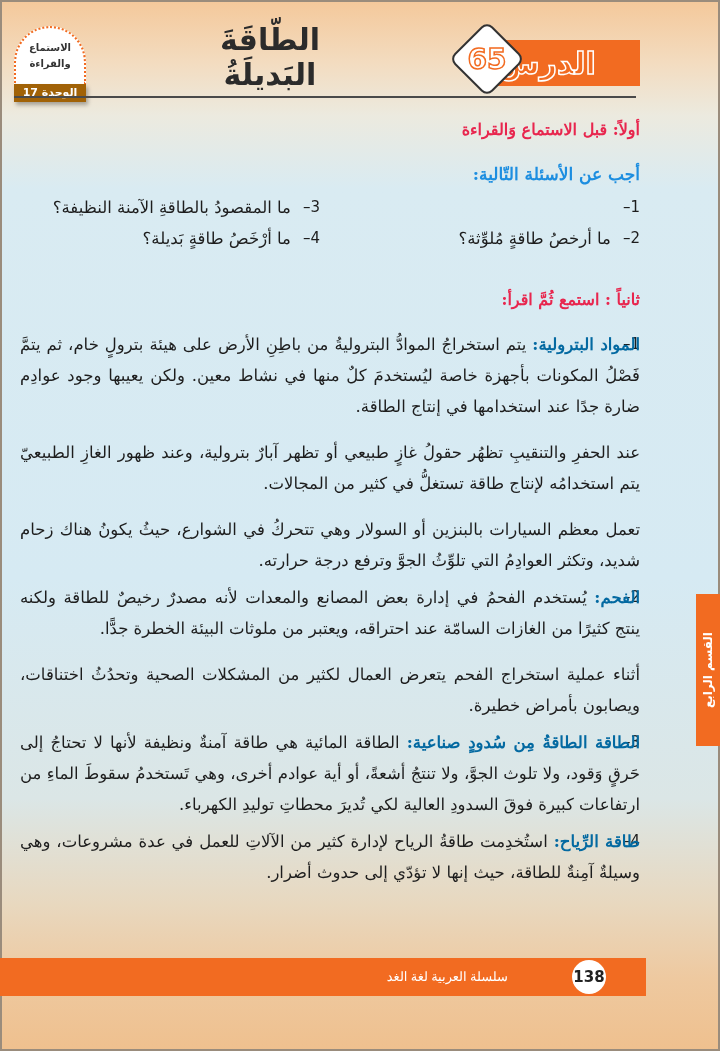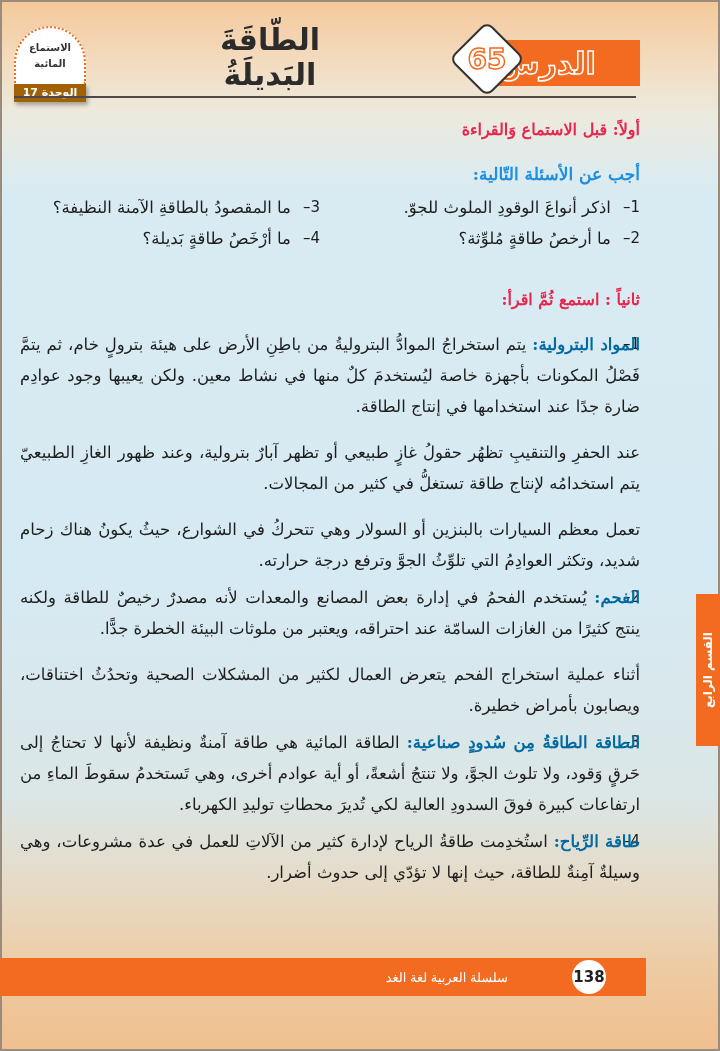--- a/index.html
+++ b/index.html
@@ -71,50 +71,49 @@
   }
   
   .footer {
     position: absolute; top: 958px; left: 0; width: 646px; height: 38px; background: #f26b21;
     display: flex; align-items: center; justify-content: flex-start; padding-right: 40px; box-sizing: border-box;
   }
   .page-num {
     width: 34px; height: 34px; border-radius: 50%; background: #fff; display: flex; align-items: center;
     justify-content: center; font-family: "DejaVu Sans", sans-serif; font-weight: bold; font-size: 15px; color: #222; margin-left: 48px;
   }
-  .series { color: #fff; font-family: Liberation Sans, sans-serif; font-size: 13px; margin-right: 16px; }
+  .series { color: #fff; font-family: Liberation Serif, serif; font-size: 13px; margin-right: 16px; }
 </style>
 </head>
 <body>
 
 <div class="frame"></div>
 
 <div class="lesson-tab">
   <span class="lesson-word">الدرس</span>
 </div>
 <div class="lesson-num">
   <span>65</span>
 </div>
 <div class="page-title">الطّاقَةَ البَديلَةُ</div>
 <div class="unit-badge">
   <div class="unit-circle">
     <span>الاستماع</span>
-    <span>المائية</span>
+    <span>والقراءة</span>
   </div>
   <div class="unit-label">الوحدة 17</div>
 </div>
 <div class="header-rule"></div>
 
 <div class="content">
   <div class="h-red">أولاً: قبل الاستماع وَالقراءة</div>
   <div class="h-blue">أجب عن الأسئلة التّالية:</div>
   <div class="q-grid">
     <div class="q-item">
         <span class="q-num">1–</span>
-        <span>اذكر أنواعَ الوقودِ الملوث للجوّ.</span>
       </div>
     <div class="q-item">
         <span class="q-num">3–</span>
         <span>ما المقصودُ بالطاقةِ الآمنة النظيفة؟</span>
       </div>
     <div class="q-item">
         <span class="q-num">2–</span>
         <span>ما أرخصُ طاقةٍ مُلوِّثة؟</span>
       </div>
     <div class="q-item">

